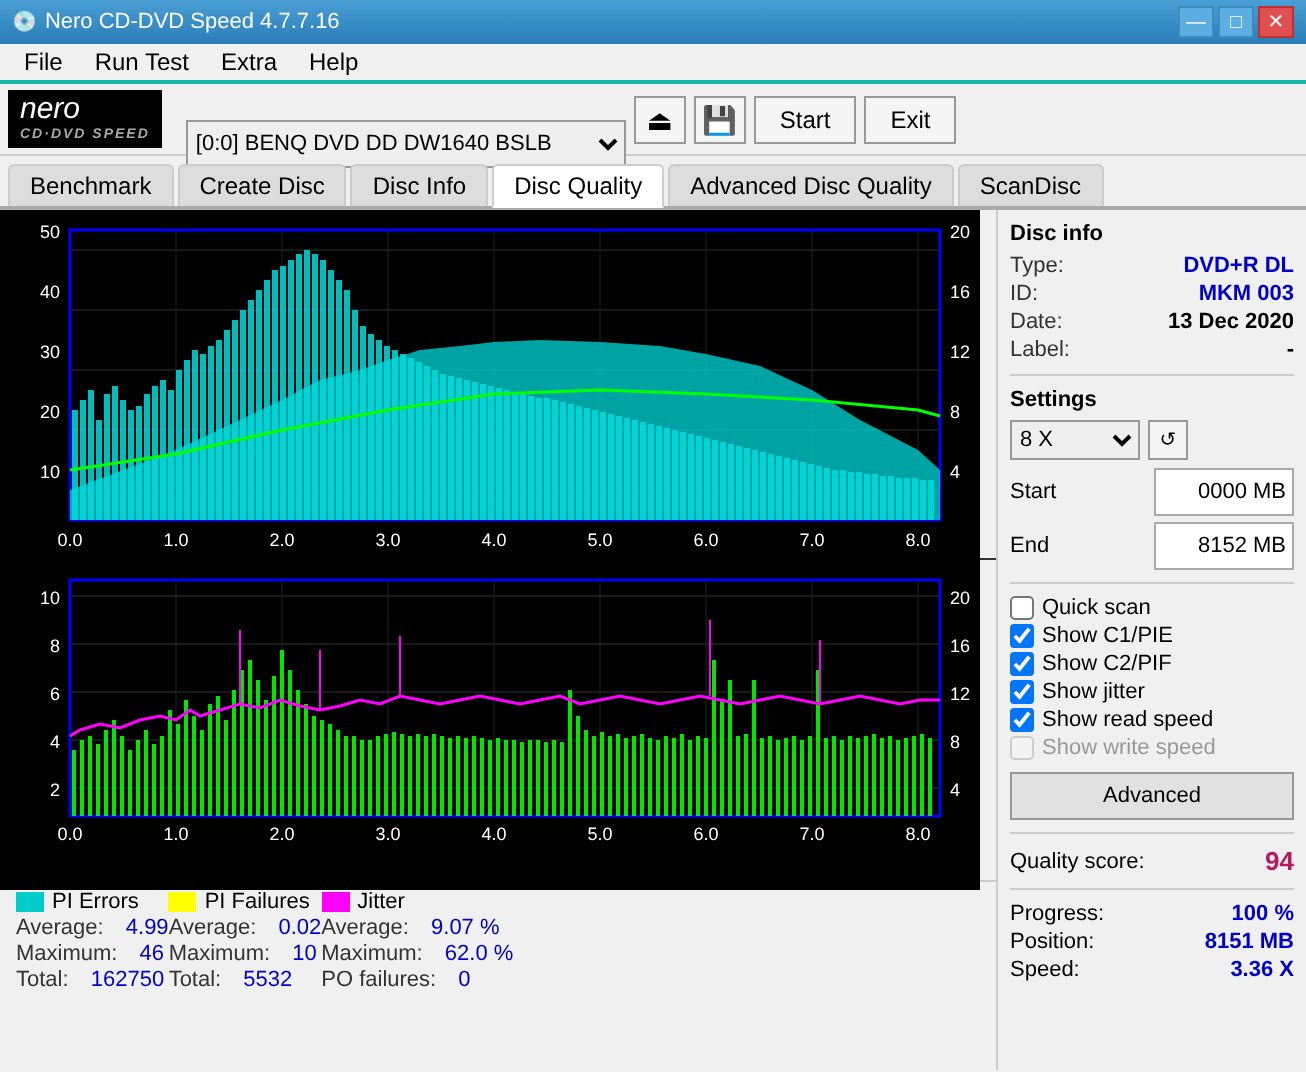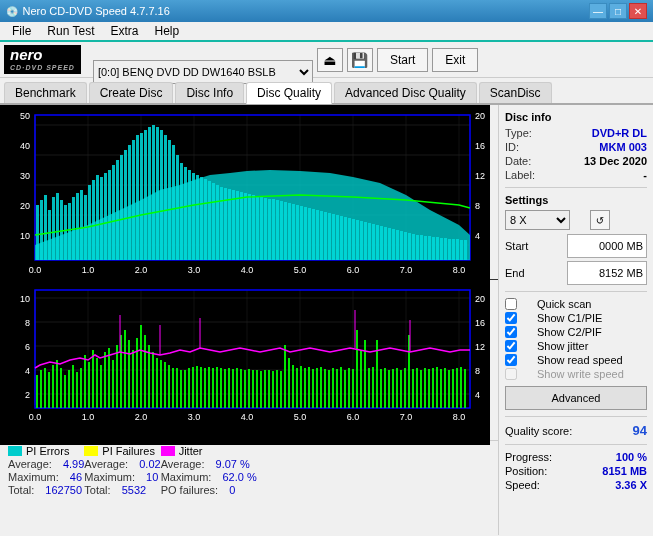--- a/index.html
+++ b/index.html
@@ -39,33 +39,33 @@
     #right-panel { width: 155px; background: #f0f0f0; border-left: 1px solid #ccc; padding: 6px; font-size: 11px; overflow-y: auto; }
     
     .panel-section-title { font-weight: bold; margin-bottom: 4px; font-size: 11px; }
     .info-row { display: flex; justify-content: space-between; margin-bottom: 2px; font-size: 11px; }
     .info-label { color: #333; }
     .info-value { color: #0000cc; font-weight: bold; }
     .info-value.black { color: #000; }
     
     .divider { height: 1px; background: #ccc; margin: 6px 0; }
     
-    .settings-row { display: flex; align-items: flex-start; gap: 20px; margin-bottom: 4px; }
+    .settings-row { display: flex; align-items: flex-start; gap: 4px; margin-bottom: 4px; }
     .settings-select { height: 20px; font-size: 11px; width: 65px; border: 1px solid #999; }
     
     .input-row { display: flex; align-items: center; justify-content: space-between; margin-bottom: 3px; }
-    .input-field { width: 80px; height: 18px; border: 1px solid #aaa; font-size: 11px; padding: 11px 3px; text-align: right; }
-    
-    .checkbox-row { display: flex; align-items: center; gap: 20px; margin-bottom: 2px; font-size: 11px; }
+    .input-field { width: 70px; height: 18px; border: 1px solid #aaa; font-size: 11px; padding: 11px 3px; text-align: right; }
+    
+    .checkbox-row { display: flex; align-items: center; gap: 4px; margin-bottom: 2px; font-size: 11px; }
     .checkbox-row input[type=checkbox] { width: 12px; height: 12px; }
     
     .advanced-btn { width: 100%; height: 24px; background: #e1e1e1; border: 1px solid #999; cursor: pointer; font-size: 11px; margin-top: 4px; }
     
     .quality-score-row { display: flex; align-items: center; justify-content: space-between; margin-top: 6px; font-size: 11px; }
-    .quality-score-val { color: #1d4ed8; font-weight: bold; font-size: 13px; text-align: right; }
+    .quality-score-val { color: #be185d; font-weight: bold; font-size: 13px; text-align: right; }
     
     .progress-row { display: flex; justify-content: space-between; margin-bottom: 2px; font-size: 11px; }
     
     
     #legend-area { background: #f0f0f0; border-top: 1px solid #ccc; display: flex; padding: 4px 8px; gap: 0; font-size: 11px; }
     .legend-group { display: flex; flex-direction: column; gap: 1px; }
     .legend-item { display: flex; align-items: center; gap: 4px; }
     .legend-color { width: 14px; height: 10px; display: inline-block; }
     
     svg text { font-family: Arial, sans-serif; }
@@ -94,21 +94,21 @@
 
 <div id="menu-bar">
   <span class="menu-item">File</span>
   <span class="menu-item">Run Test</span>
   <span class="menu-item">Extra</span>
   <span class="menu-item">Help</span>
 </div>
 
 <div id="toolbar">
   <div id="logo">
-    <span style="font-size:15px; font-weight:700; font-style:italic; color:white;">nero</span>
+    <span style="font-size:15px; font-weight:400; font-style:italic; color:white;">nero</span>
     <span id="logo-sub" style="font-size:7px; color:#aaa; letter-spacing:1px;">CD·DVD SPEED</span>
   </div>
   <div id="drive-selector">
     <select id="drive-select">
       <option>[0:0]  BENQ DVD DD DW1640 BSLB</option>
     </select>
   </div>
   <button class="toolbar-icon-btn" title="Eject">⏏</button>
   <button class="toolbar-icon-btn" title="Save">💾</button>
   <button class="toolbar-btn">Start</button>

